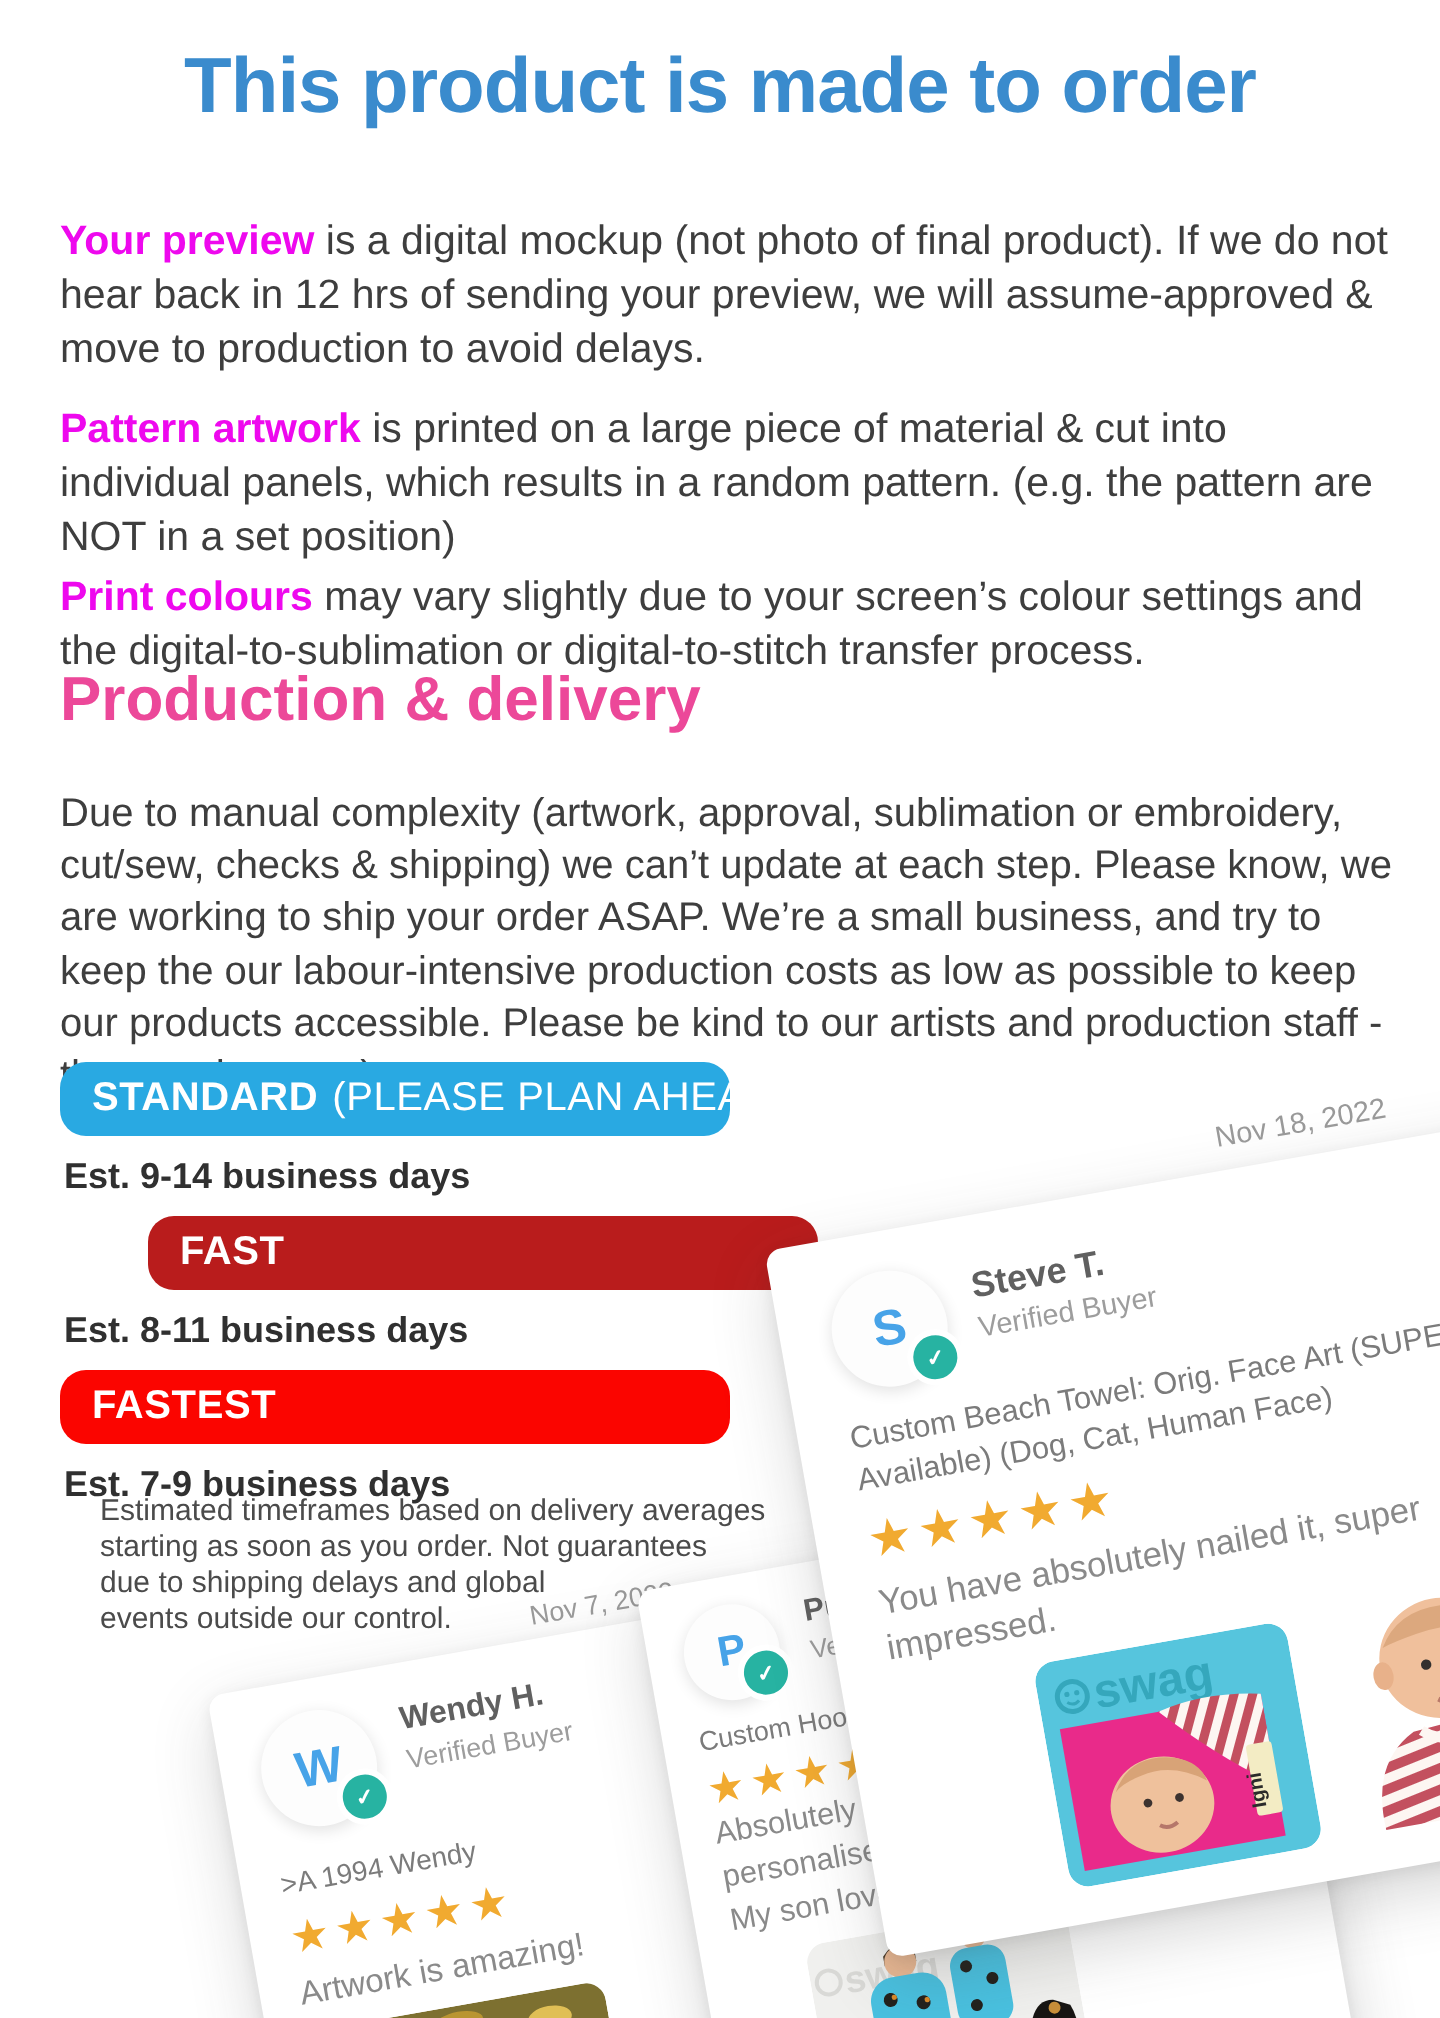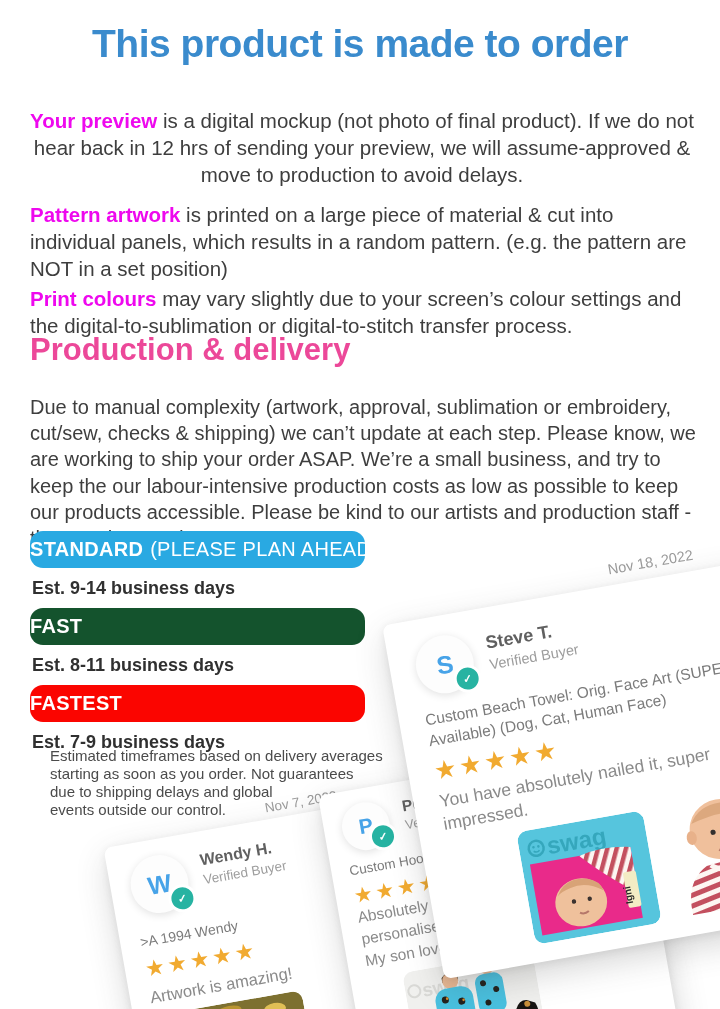--- a/index.html
+++ b/index.html
@@ -3,33 +3,33 @@
 <meta charset="utf-8">
 <style>
   html,body{margin:0;padding:0;background:#fff;}
   .canvas{position:relative;width:720px;height:1009px;background:#ffffff;overflow:hidden;
           font-family:"Liberation Sans",sans-serif;color:#3e3e3e;}
 
   .title{position:absolute;top:22px;left:0;width:720px;margin:0;text-align:center;
          font-size:39px;font-weight:800;color:#3a8bcd;letter-spacing:-0.5px;}
 
   .para{position:absolute;left:30px;width:664px;font-size:20.5px;line-height:1.33;font-weight:500;color:#3e3e3e;}
-  #para-preview{top:86px;text-align:center;}
+  #para-preview{top:86px;}
   #para-pattern{top:180px;}
   #para-colours{top:264px;}
   .lead{font-weight:800;color:#ee08ee;}
 
   .h2{position:absolute;left:30px;top:332px;margin:0;font-size:31px;font-weight:800;color:#ec4899;}
   #para-production{top:374px;font-size:20px;line-height:1.31;width:668px;}
 
   .tiers{position:absolute;left:30px;top:531px;width:340px;}
   .pill{width:335px;height:37px;border-radius:13px;color:#fff;display:flex;align-items:center;
-        box-sizing:border-box;font-size:20px;}
+        padding-left:16px;box-sizing:border-box;font-size:20px;}
   .pill-standard{background:#29a9e2;}
-  .pill-fast{background:#14532d;}
+  .pill-fast{background:#b91c1c;margin-left:44px;}
   .pill-fastest{background:#fb0500;}
   .pill .lbl{font-weight:800;letter-spacing:.3px;}
   .pill .note{font-weight:400;margin-left:7px;letter-spacing:.3px;white-space:nowrap;}
   .est{font-size:18px;font-weight:700;color:#303030;margin:8px 0 8px 2px;line-height:24px;}
 
   .disclaimer{position:absolute;left:38px;top:747px;font-size:15px;line-height:1.2;color:#4b4b4b;font-weight:500;margin-left:12px;}
 
   
   .card{position:absolute;transform:rotate(-10deg);transform-origin:0 0;}
   .card-box{background:#fff;border-radius:8px;box-sizing:border-box;

